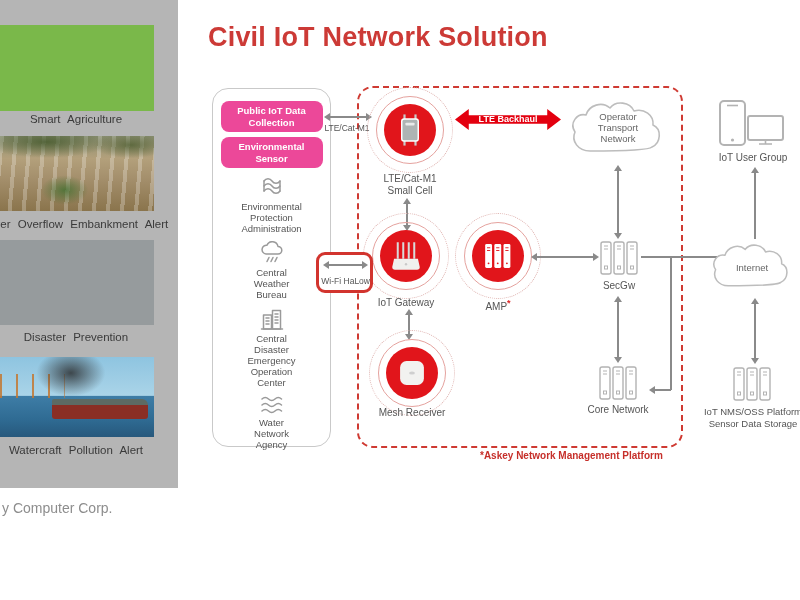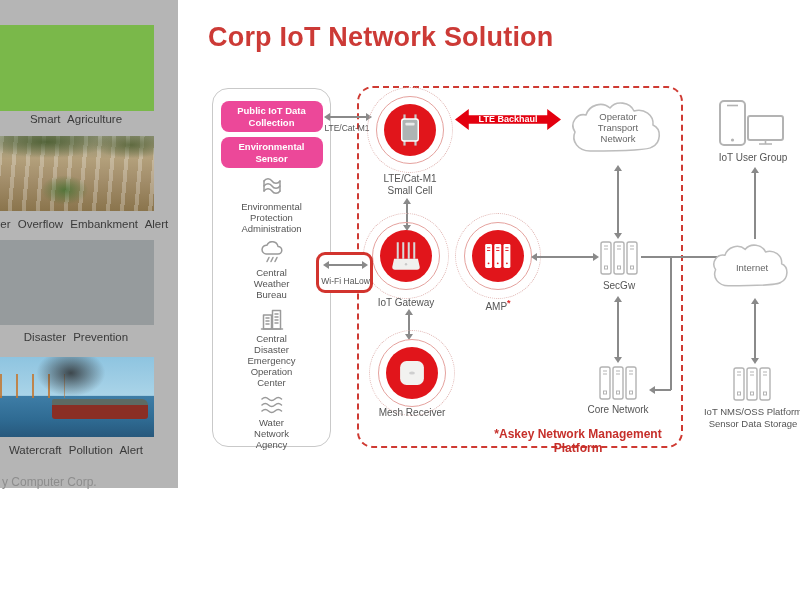--- a/index.html
+++ b/index.html
@@ -31,38 +31,38 @@
       radial-gradient(ellipse 70% 35% at 45% 70%, rgba(235,238,238,.6), rgba(0,0,0,0) 75%),
       linear-gradient(180deg,#70757七 0%,#8d9294 25%,#b7bcbd 55%,#8f9496 80%,#6d7274 100%);
     background-color:#969b9d;}
   .img4{top:357px;height:80px;
     background:
       radial-gradient(ellipse 32% 42% at 46% 20%, rgba(45,48,50,.85), rgba(0,0,0,0) 70%),
       repeating-linear-gradient(90deg, rgba(195,120,50,.85) 0 2px, rgba(0,0,0,0) 2px 16px) 0% 30% / 42% 30% no-repeat,
       linear-gradient(180deg,#8ec4e0 0%,#aad4e8 48%,#3e7da6 49%,#2f6b93 78%,#27587c 100%);}
   .img4::after{content:"";position:absolute;left:34%;right:4%;top:52%;height:26%;
       background:linear-gradient(180deg,#5d6a63 0 28%, #8a2e24 28% 100%);border-radius:2px 6px 3px 3px;}
-  .sb-copy{position:absolute;left:2px;top:475px;font-size:12px;color:#8d8d8d;}
+  .sb-copy{position:absolute;left:2px;top:500px;font-size:14px;color:#8d8d8d;}
   
   .title{position:absolute;left:208px;top:22px;font-size:27px;font-weight:600;color:#cc3a36;letter-spacing:.2px;}
   
   .panel{position:absolute;left:212px;top:88px;width:119px;height:359px;background:#fff;
          border:1.5px solid #c9c9c9;border-radius:16px;box-sizing:border-box;
          display:flex;flex-direction:column;align-items:center;padding-top:6px;}
   .dark-btn{width:102px;box-sizing:border-box;margin-top:6px;background:#ec4899;color:#fff;
          border:none;border-radius:8px;font-family:inherit;font-weight:bold;font-size:9.5px;
          line-height:11.5px;padding:4px 2px;text-align:center;white-space:pre-line;}
   .agicon{margin-top:7px;line-height:0;}
   .aglabel{margin-top:2px;font-size:9.5px;line-height:11px;color:#555;text-align:center;white-space:pre-line;}
   .oic{stroke:#9a9a9a;fill:none;stroke-width:1.5;stroke-linecap:round;stroke-linejoin:round;}
   
   .dashed-box{position:absolute;left:357px;top:86px;width:326px;height:362px;box-sizing:border-box;
          border:2px dashed #cf3a32;border-radius:16px;}
-  .footnote{position:absolute;left:480px;top:427px;width:196px;text-align:center;
-         font-size:12px;font-weight:bold;color:#c62f2a;}
+  .footnote{position:absolute;left:480px;top:450px;width:196px;text-align:left;
+         font-size:10px;font-weight:bold;color:#c62f2a;}
   
   .node{position:absolute;width:92px;height:92px;}
   .ring-dot{position:absolute;left:3px;top:3px;width:86px;height:86px;border:1px dotted #dfb3b0;border-radius:50%;box-sizing:border-box;}
   .ring-sol{position:absolute;left:12px;top:12px;width:68px;height:68px;border:1px solid #e5a29e;border-radius:50%;box-sizing:border-box;}
   .disc{position:absolute;left:20px;top:20px;width:52px;height:52px;border-radius:50%;background:#e1151b;
         display:flex;align-items:center;justify-content:center;}
   .nlabel{position:absolute;font-size:10px;line-height:12px;color:#555;text-align:center;white-space:pre-line;}
   .amp-star{color:#d22;font-size:9px;vertical-align:super;font-weight:bold;}
   
   .ln{position:absolute;background:#8a8a8a;}
@@ -99,21 +99,21 @@
 
     <div class="sb-img img3"></div>
     <div class="sb-cap" style="top:331px">Disaster Prevention</div>
 
     <div class="sb-img img4"></div>
     <div class="sb-cap" style="top:444px">Watercraft Pollution Alert</div>
 
     <div class="sb-copy">y Computer Corp.</div>
   </div>
 
-  <div class="title">Corp IoT Network Solution</div>
+  <div class="title">Civil IoT Network Solution</div>
 
   <div class="panel">
     <div class="dark-btn">Public IoT Data
 Collection</div>
     <div class="dark-btn" style="margin-top:5px">Environmental
 Sensor</div>
 
     <span class="agicon">
       <svg width="24" height="24" viewBox="0 0 24 24" class="oic">
         <path d="M4 6 c2 -3 6 -3 8 0 c2 3 6 3 8 0"></path>

